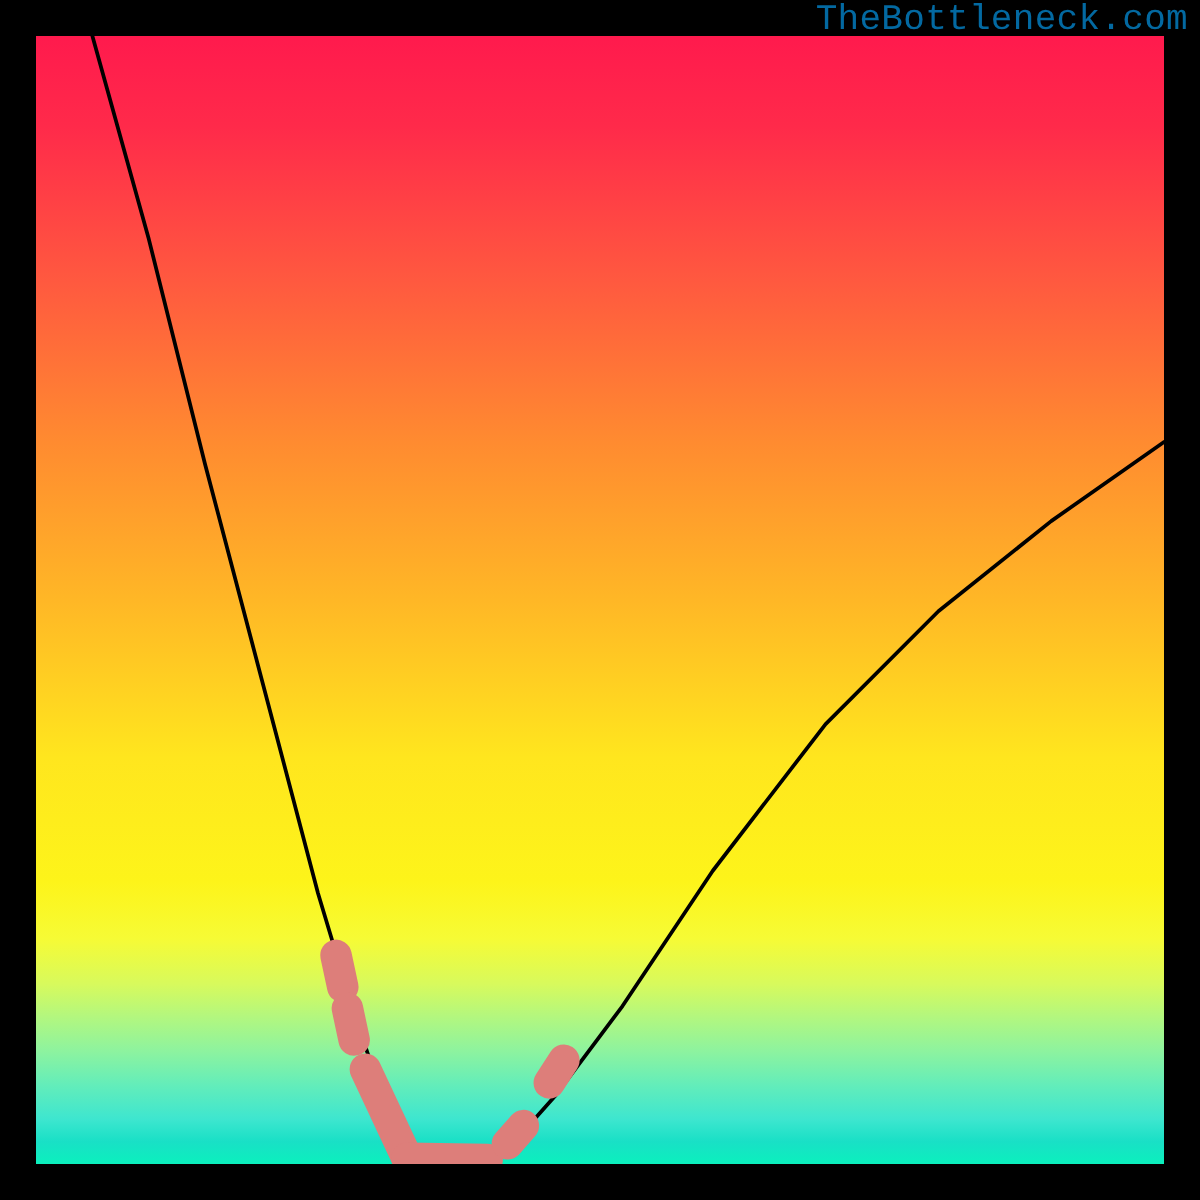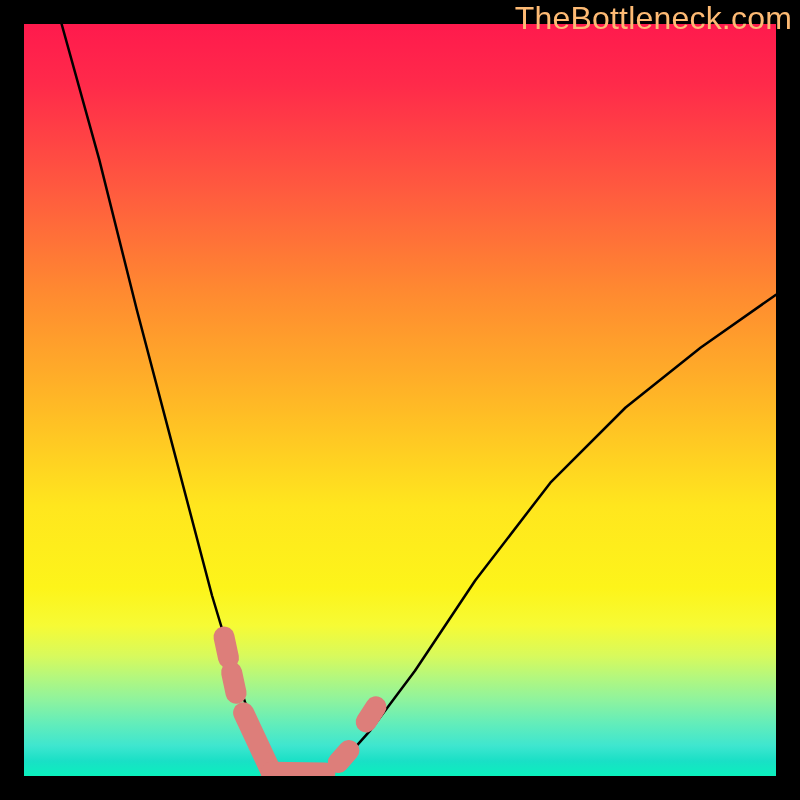--- a/index.html
+++ b/index.html
@@ -51,23 +51,23 @@
   .segment {
     stroke: #dd7e7a;
     stroke-width: 21;
     stroke-linecap: round;
     fill: none;
   }
   .watermark {
     position: absolute;
     top: 0;
     right: 8px;
-    font-family: Liberation Sans, sans-serif;
-    font-size: 32px;
-    color: #fdba74;
+    font-family: Liberation Mono, monospace;
+    font-size: 24px;
+    color: #0369a1;
     letter-spacing: 0.2px;
     user-select: none;
   }
 </style>
 </head>
 <body>
 
 <div class="frame"></div>
 
 <svg class="plot" viewBox="0 0 752 752">

